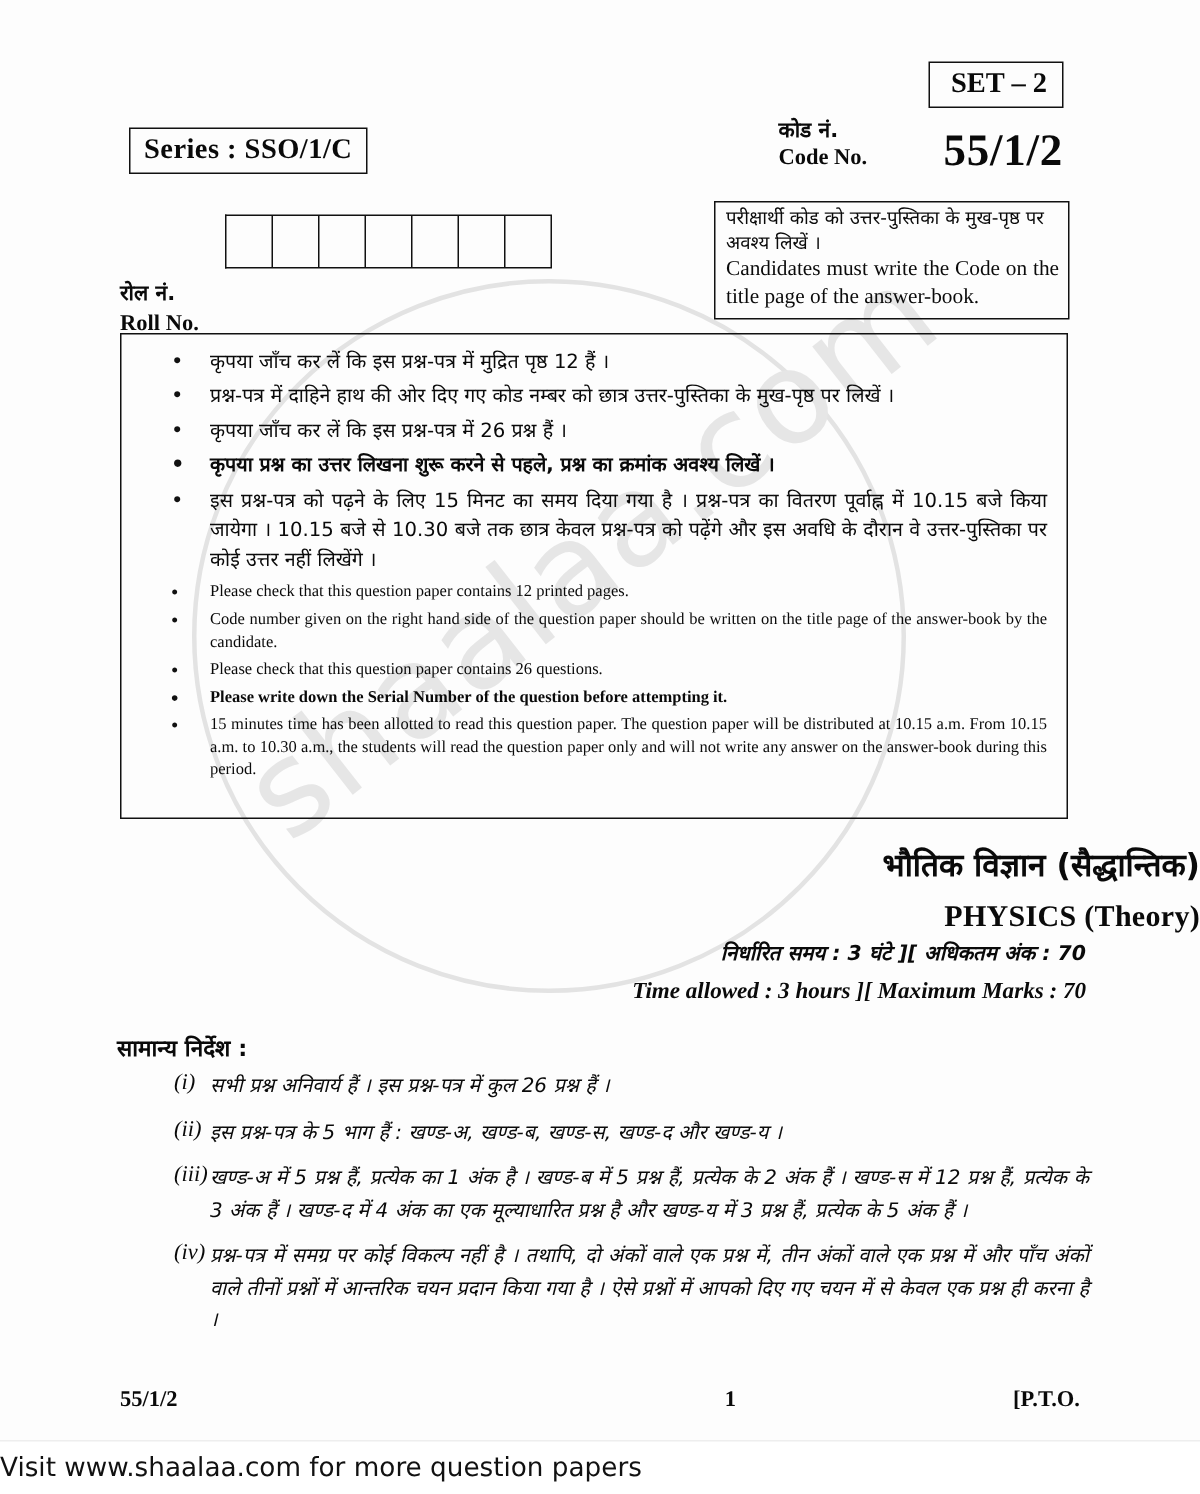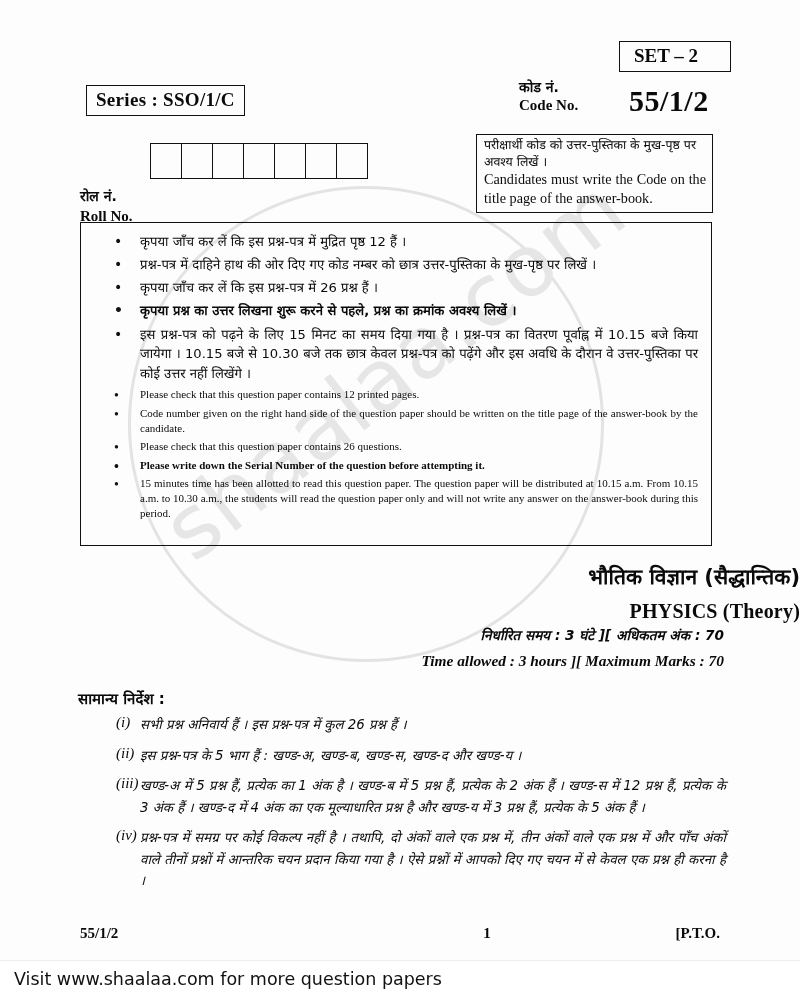--- a/index.html
+++ b/index.html
@@ -64,21 +64,21 @@
     padding: 3px 9px 4px 9px;
     font-weight: bold;
     font-size: 19px;
     letter-spacing: 0.3px;
   }
   .set-box {
     position: absolute;
     left: 619px;
     top: 41px;
     border: 1.6px solid #111;
-    padding: 3px 32px 4px 14px;
+    padding: 3px 10px 4px 14px;
     font-weight: bold;
     font-size: 19px;
   }
   .code-label {
     position: absolute;
     left: 519px;
     top: 78px;
     font-size: 15px;
     line-height: 1.32;
     font-weight: bold;
@@ -277,21 +277,20 @@
     top: 960px;
     width: 800px;
     height: 36px;
     background: #ffffff;
     border-top: 1px solid #eeeeee;
     font-family: "DejaVu Sans", sans-serif;
     font-size: 17.5px;
     color: #111;
     display: flex;
     align-items: center;
-    padding-left: 14px;
     box-sizing: border-box;
   }
 </style>
 </head>
 <body>
 
 <div id="page">
 
   <div class="wm-layer">
     <div class="wm-circle"></div>

